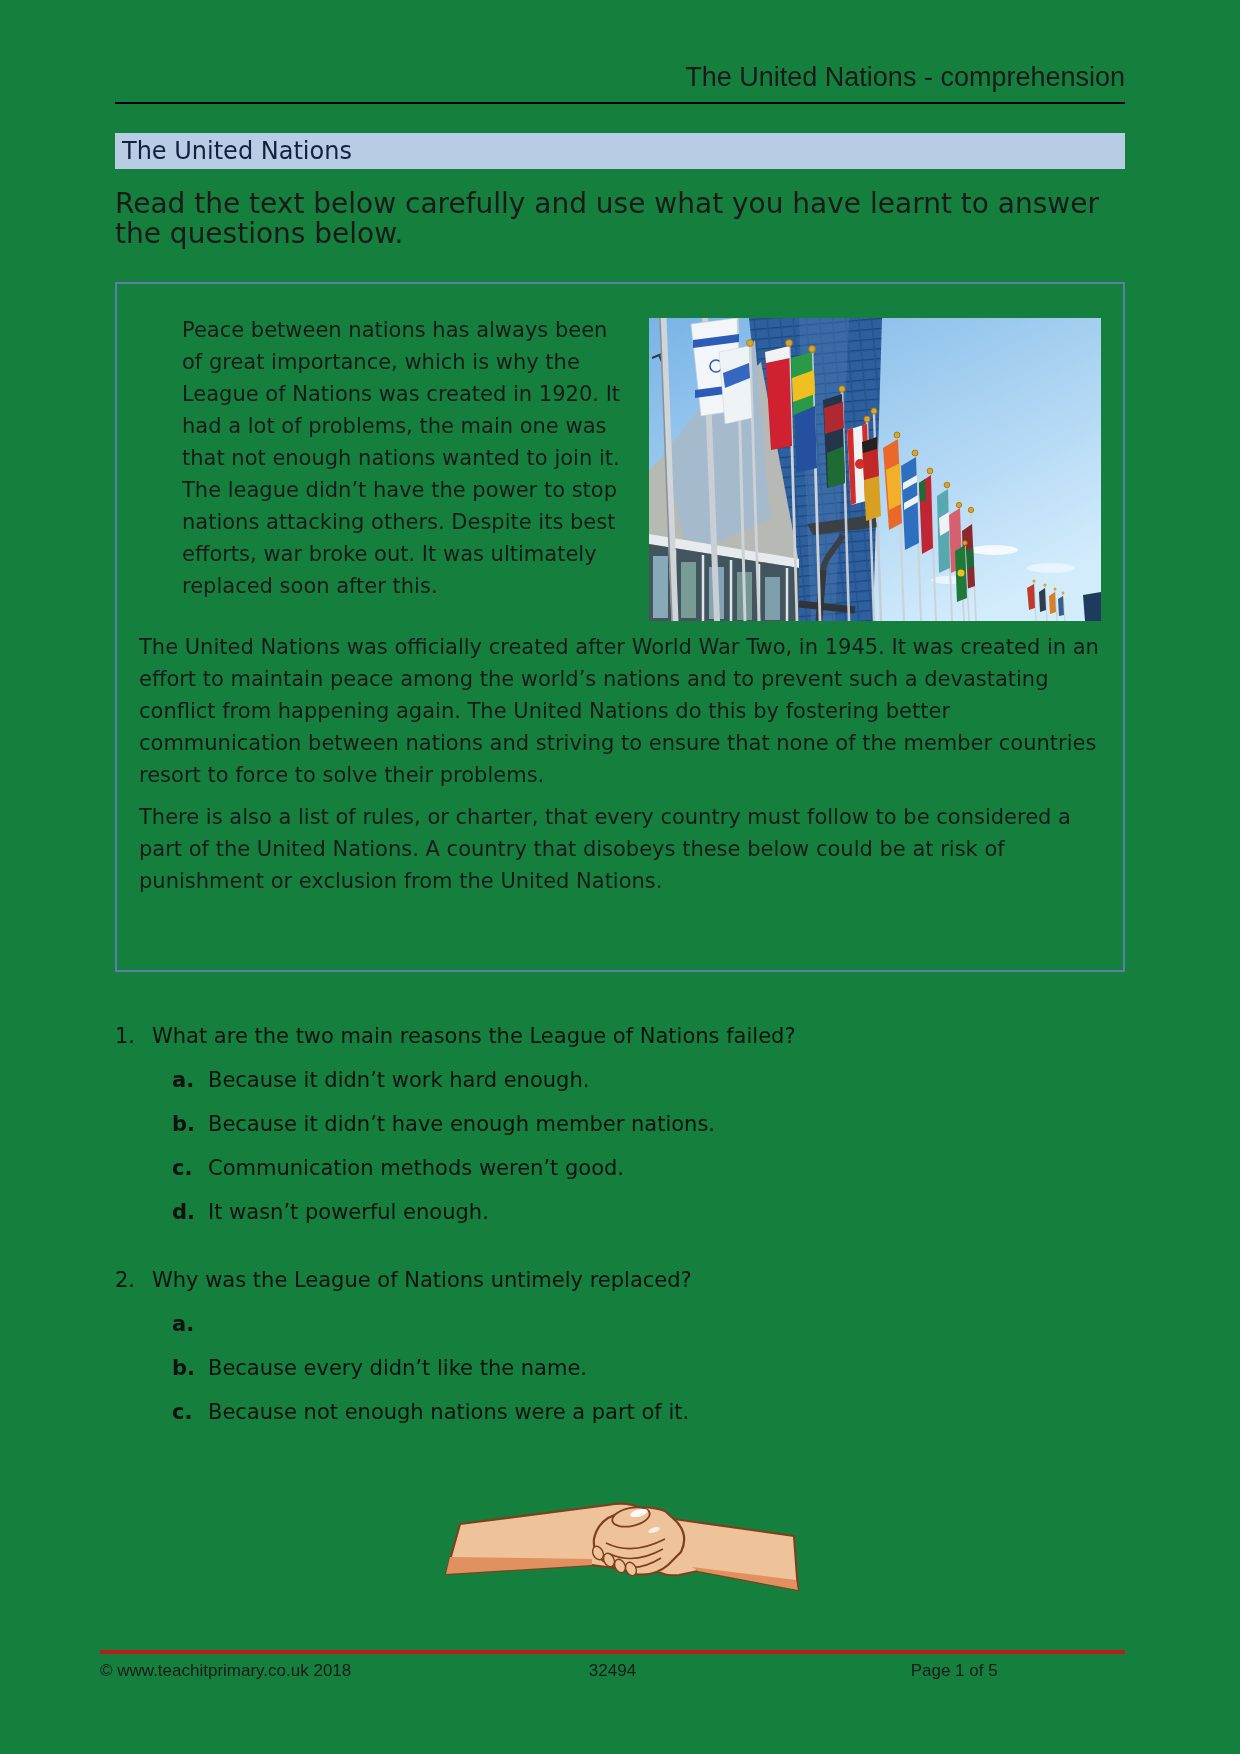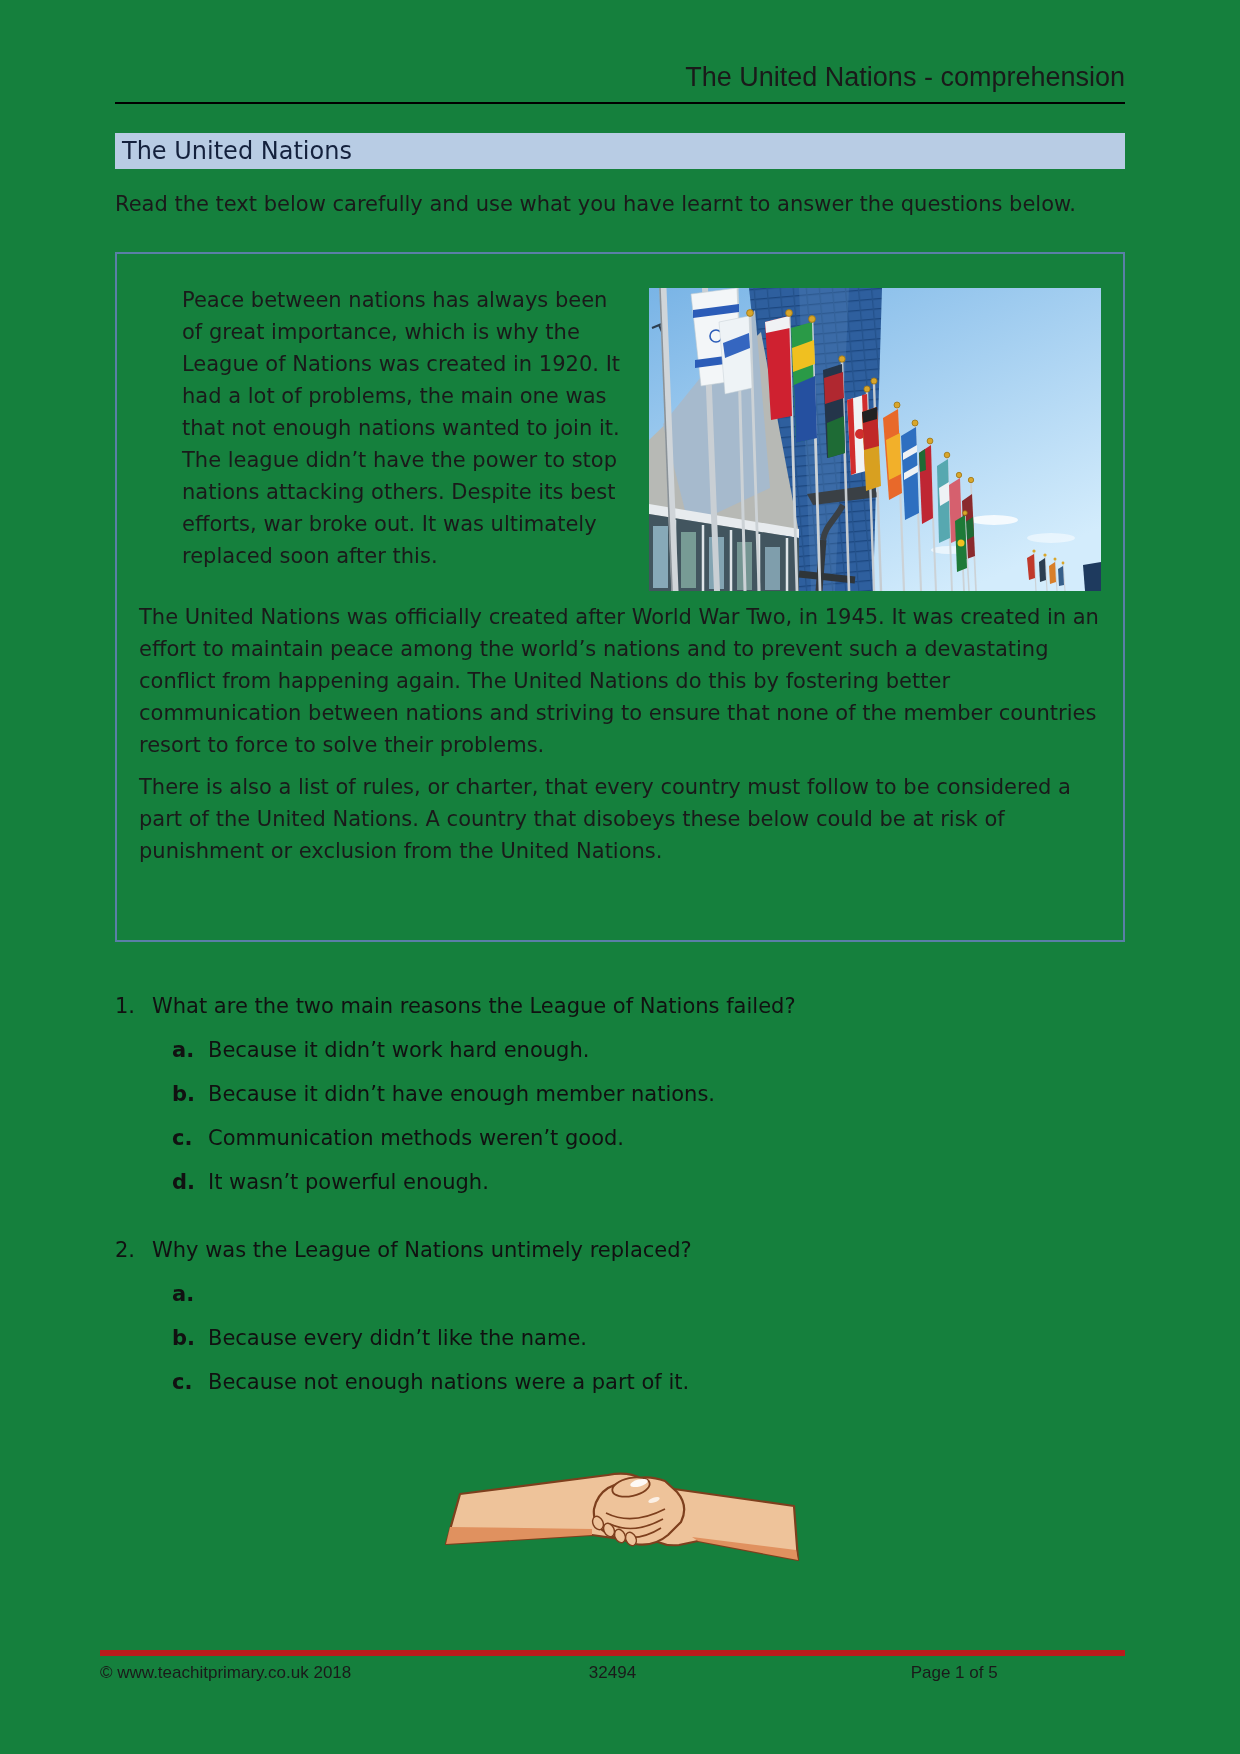--- a/index.html
+++ b/index.html
@@ -19,21 +19,21 @@
   .header-rule { border:none; border-top:2px solid #000; margin-top:10px; }
   
   .banner {
     margin-top:29px; height:36px; line-height:36px;
     background:var(--banner-bg, #b8cce4);
     padding-left:7px; font-size:24px; color:#14213d;
     font-family:"DejaVu Sans", sans-serif;
   }
   
   .intro {
-    margin-top:20px; font-size:21px; line-height:30px;
+    margin-top:20px; font-size:28px; line-height:30px;
     font-family:"DejaVu Sans", sans-serif; color:#1a1a1a;
   }
   
   .passage-box {
     margin-top:33px;
     border:2px solid var(--box-border, #5b7fa8);
     padding:30px 22px 26px 22px;
     min-height:690px;
     font-family:"DejaVu Sans", sans-serif;
   }
@@ -50,21 +50,21 @@
   .option { display:flex; margin-left:57px; margin-top:16px; font-size:21px; line-height:28px; font-family:"DejaVu Sans", sans-serif; }
   .option:first-of-type { margin-top:24px; }
   .opt-label { width:36px; flex:0 0 36px; font-weight:bold; }
   .question.second { margin-top:40px; }
   
   .handshake { margin:52px auto 0 auto; width:380px; height:132px; }
   .handshake svg { display:block; width:380px; height:132px; }
   
   .footer {
     position:absolute; left:100px; right:115px; top:1650px;
-    border-top:6px solid #b91c1c; padding-top:7px;
+    border-top:4px solid #b91c1c; padding-top:7px;
     display:flex; font-size:17px; color:#1a1a1a;
     font-family:"Liberation Sans", sans-serif;
   }
   .footer .f-left { flex:1; text-align:left; }
   .footer .f-mid { flex:1; text-align:center; }
   .footer .f-right { flex:1; text-align:center; }
 </style>
 </head>
 <body>
 

